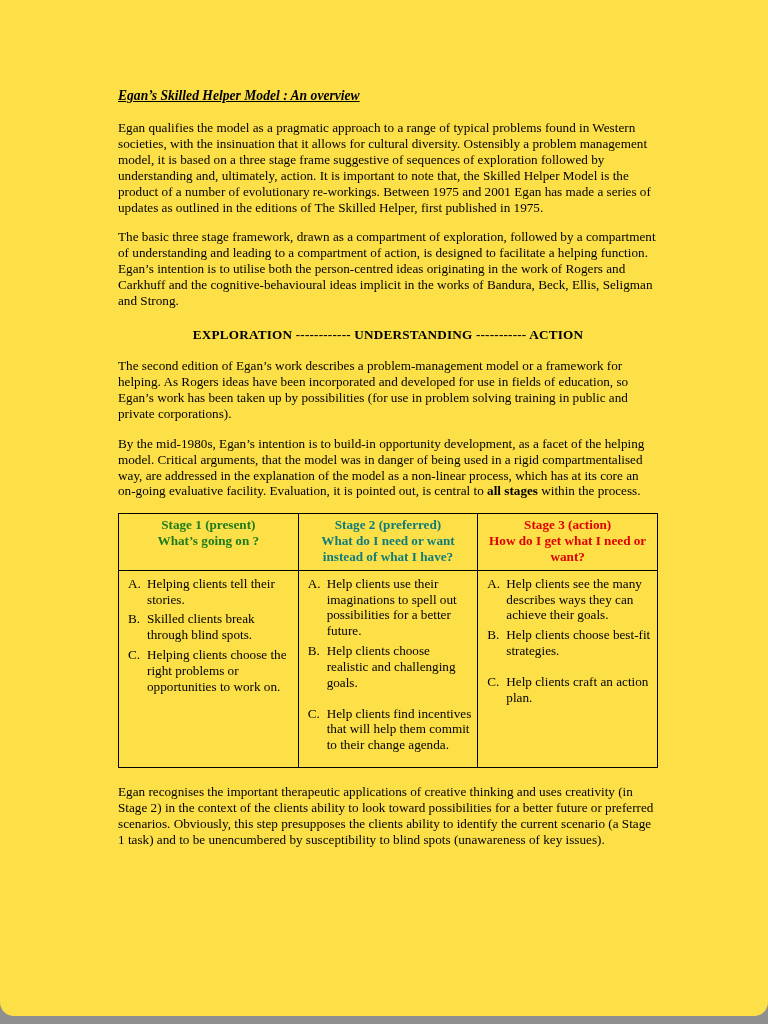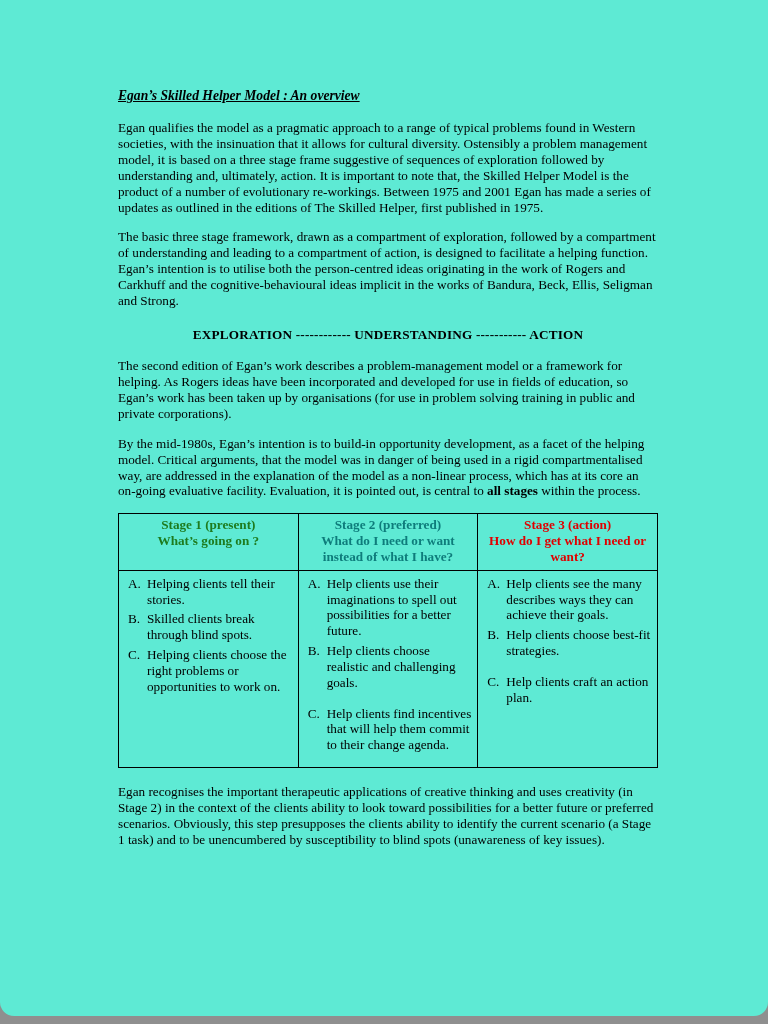--- a/index.html
+++ b/index.html
@@ -7,21 +7,21 @@
   body {
     background: #8f8f8f;
     font-family: "Liberation Serif", serif;
     color: #000;
     overflow: hidden;
   }
   .page {
     position: absolute;
     top: 0; left: 0;
     width: 768px; height: 1016px;
-    background: #5eead4;
+    background: #fde047;
     border-radius: 0 0 14px 14px;
   }
   .content {
     padding: 88px 110px 0 118px;
     font-size: 13.2px;
     line-height: 1.2;
   }
   .doc-title {
     font-weight: bold;
     font-style: italic;
@@ -73,21 +73,21 @@
   <div class="content">
 
     <div class="doc-title">Egan’s Skilled Helper Model : An overview</div>
 
     <p class="para"><span>Egan qualifies the model as a pragmatic approach to a range of typical problems found in Western societies, with the insinuation that it allows for cultural diversity. Ostensibly a problem management model, it is based on a three stage frame suggestive of sequences of exploration followed by understanding and, ultimately, action. It is important to note that, the </span><span class="it">Skilled Helper Model</span><span> is the product of a number of evolutionary re-workings. Between 1975 and 2001 Egan has made a series of updates as outlined in the editions of </span><span class="it">The Skilled Helper</span><span>, first published in 1975.</span></p>
 
     <p class="para"><span>The basic three stage framework, drawn as a compartment of exploration, followed by a compartment of understanding and leading to a compartment of action, is designed to facilitate a </span><span class="it">helping function</span><span>. Egan’s intention is to utilise both the </span><span class="it">person-centred ideas</span><span> originating in the work of Rogers and Carkhuff and the </span><span class="it">cognitive-behavioural ideas</span><span> implicit in the works of Bandura, Beck, Ellis, Seligman and Strong.</span></p>
 
     <p class="flow-line"><span class="bd">EXPLORATION ------------ UNDERSTANDING ----------- ACTION</span></p>
 
-    <p class="para"><span>The second edition of Egan’s work describes a problem-management model or a framework for helping. As Rogers ideas have been incorporated and developed for use in fields of education, so Egan’s work has been taken up by organisations (for use in </span><span class="it">problem solving</span><span> training in public and private corporations).</span></p>
+    <p class="para"><span>The second edition of Egan’s work describes a problem-management model or a framework for helping. As Rogers ideas have been incorporated and developed for use in fields of education, so Egan’s work has been taken up by possibilities (for use in </span><span class="it">problem solving</span><span> training in public and private corporations).</span></p>
 
     <p class="para"><span>By the mid-1980s, Egan’s intention is to build-in </span><span class="it">opportunity development</span><span>, as a facet of the helping model. Critical arguments, that the model was in danger of being used in a rigid compartmentalised way, are addressed in the explanation of the model as a </span><span class="it">non-linear process</span><span>, which has at its core an </span><span class="it">on-going evaluative facility</span><span>. Evaluation, it is pointed out, is central to </span><span class="bd">all stages</span><span> within the process.</span></p>
 
 
     <table class="stages">
       <tbody>
           <tr>
         <th class="stage-header" style="color: rgb(30, 123, 30);">
           <div>Stage 1 (present)</div>
           <div>What’s going on ?</div>

